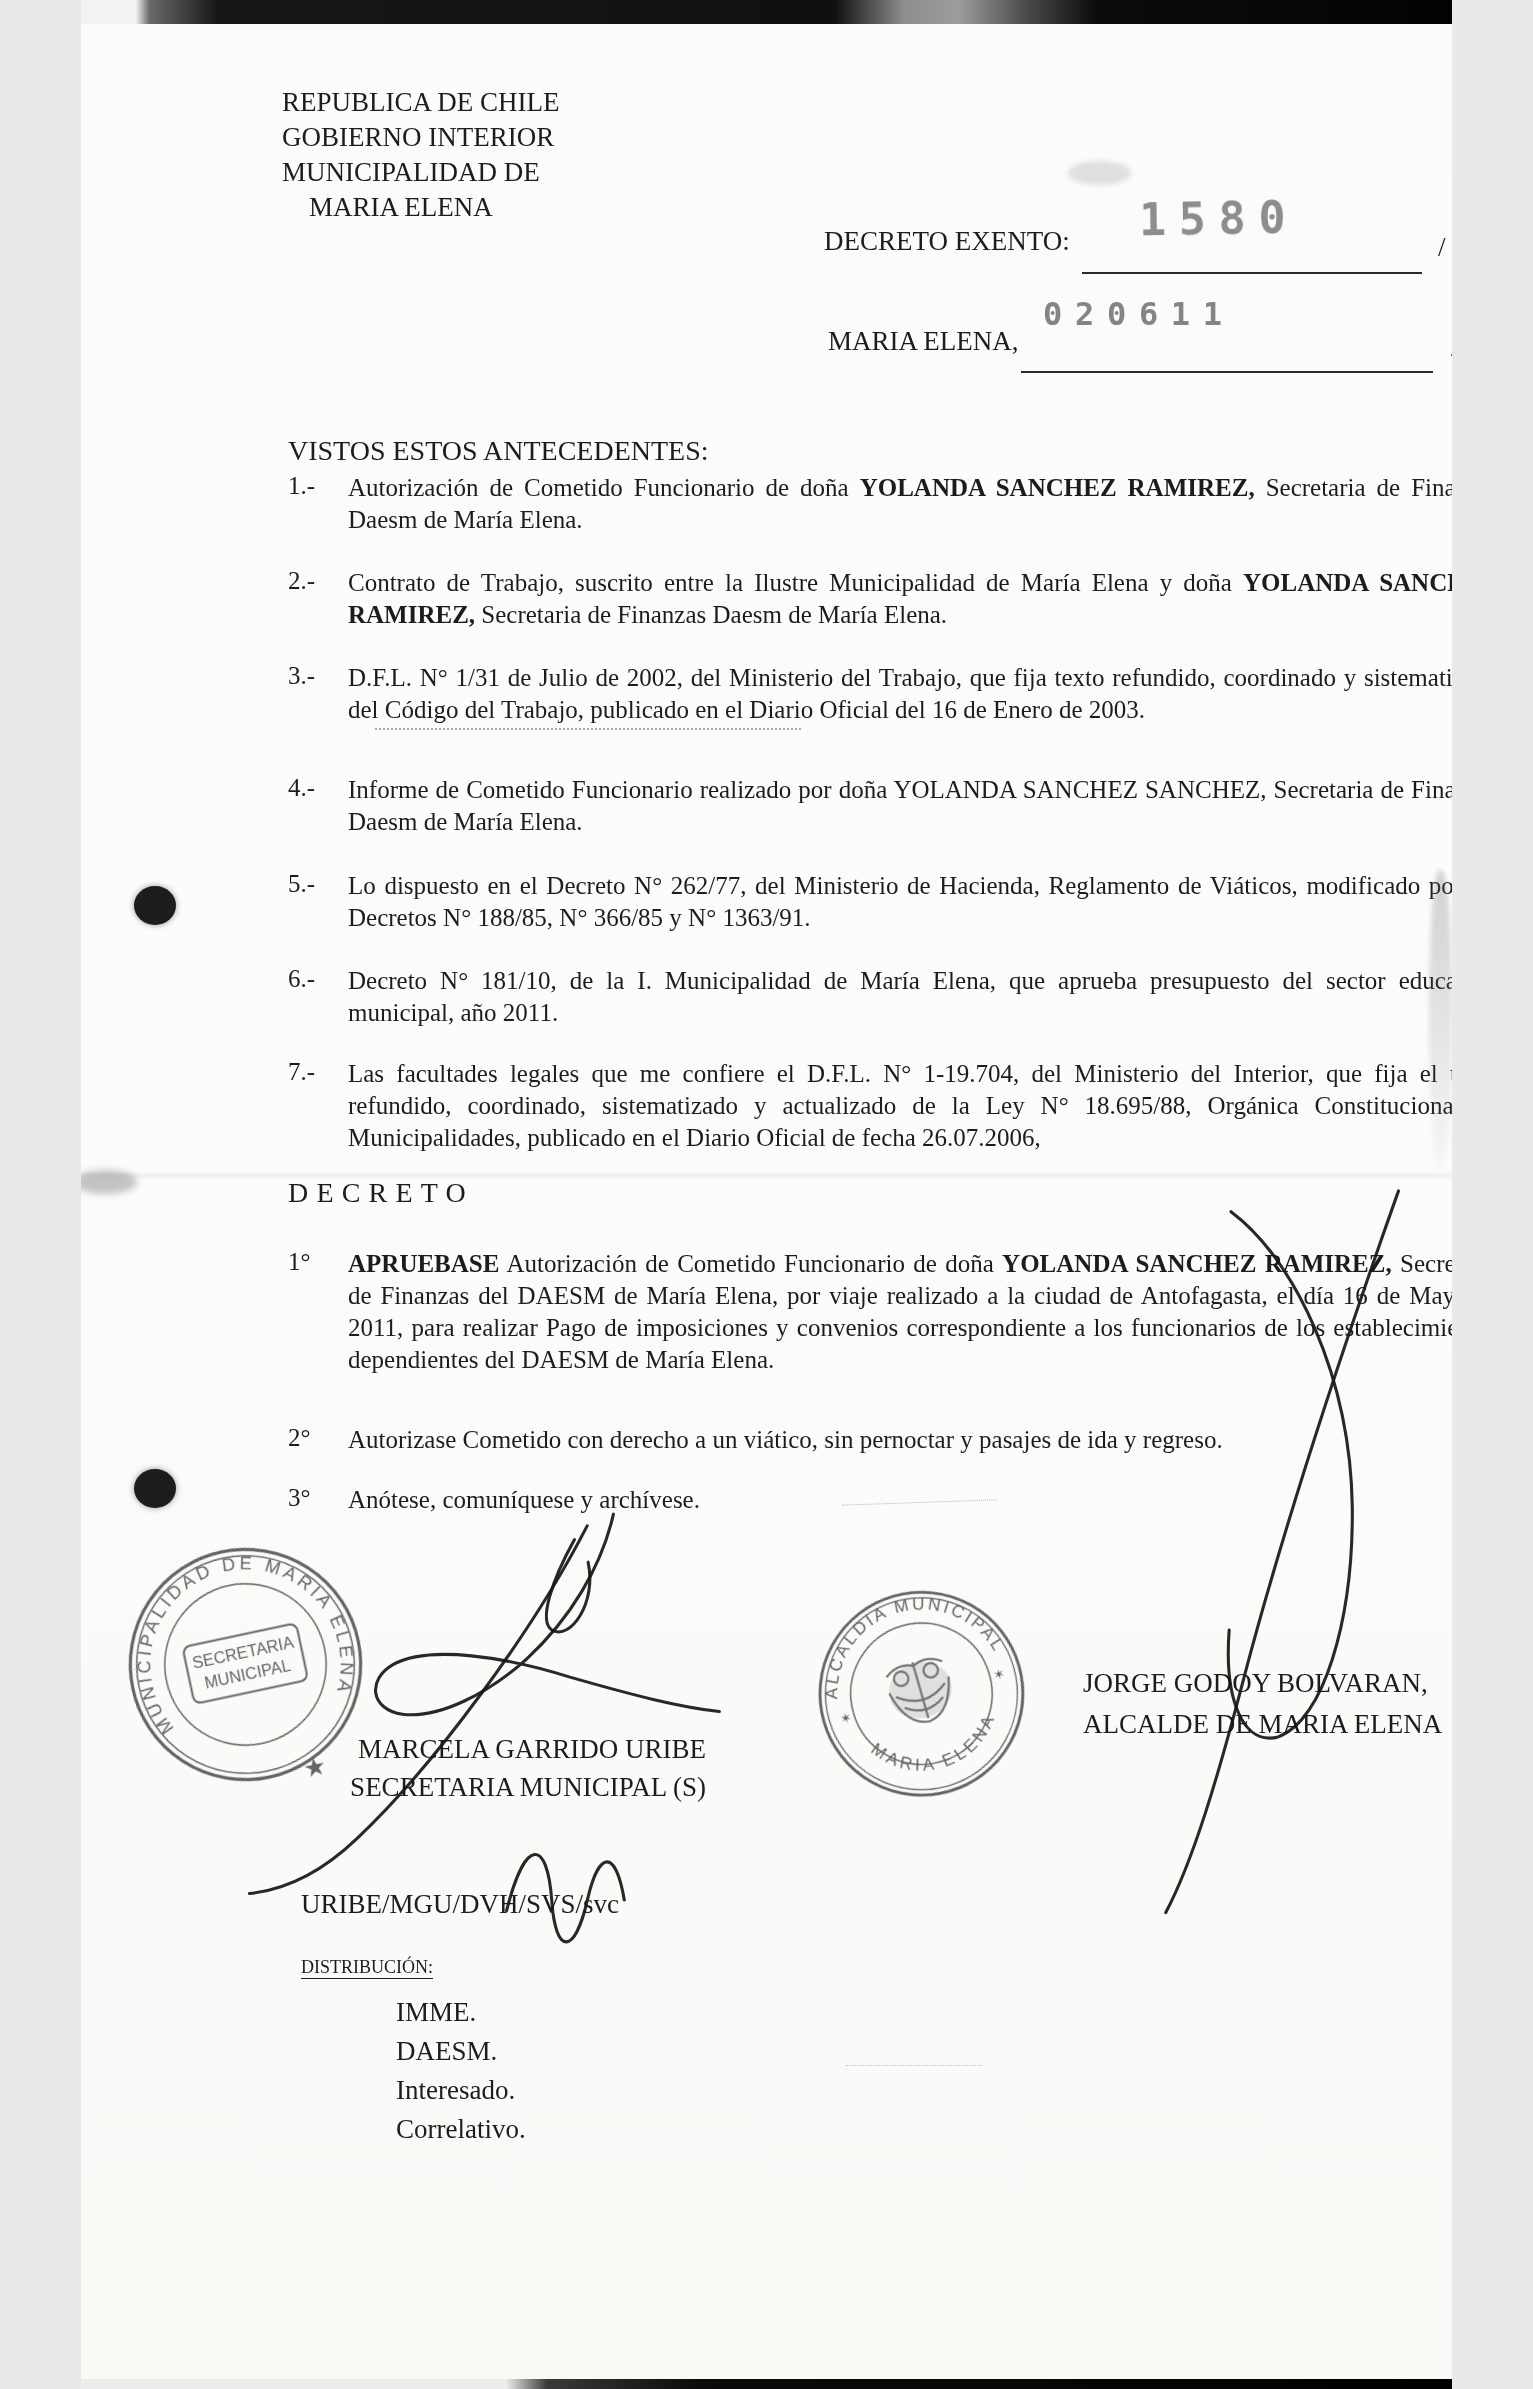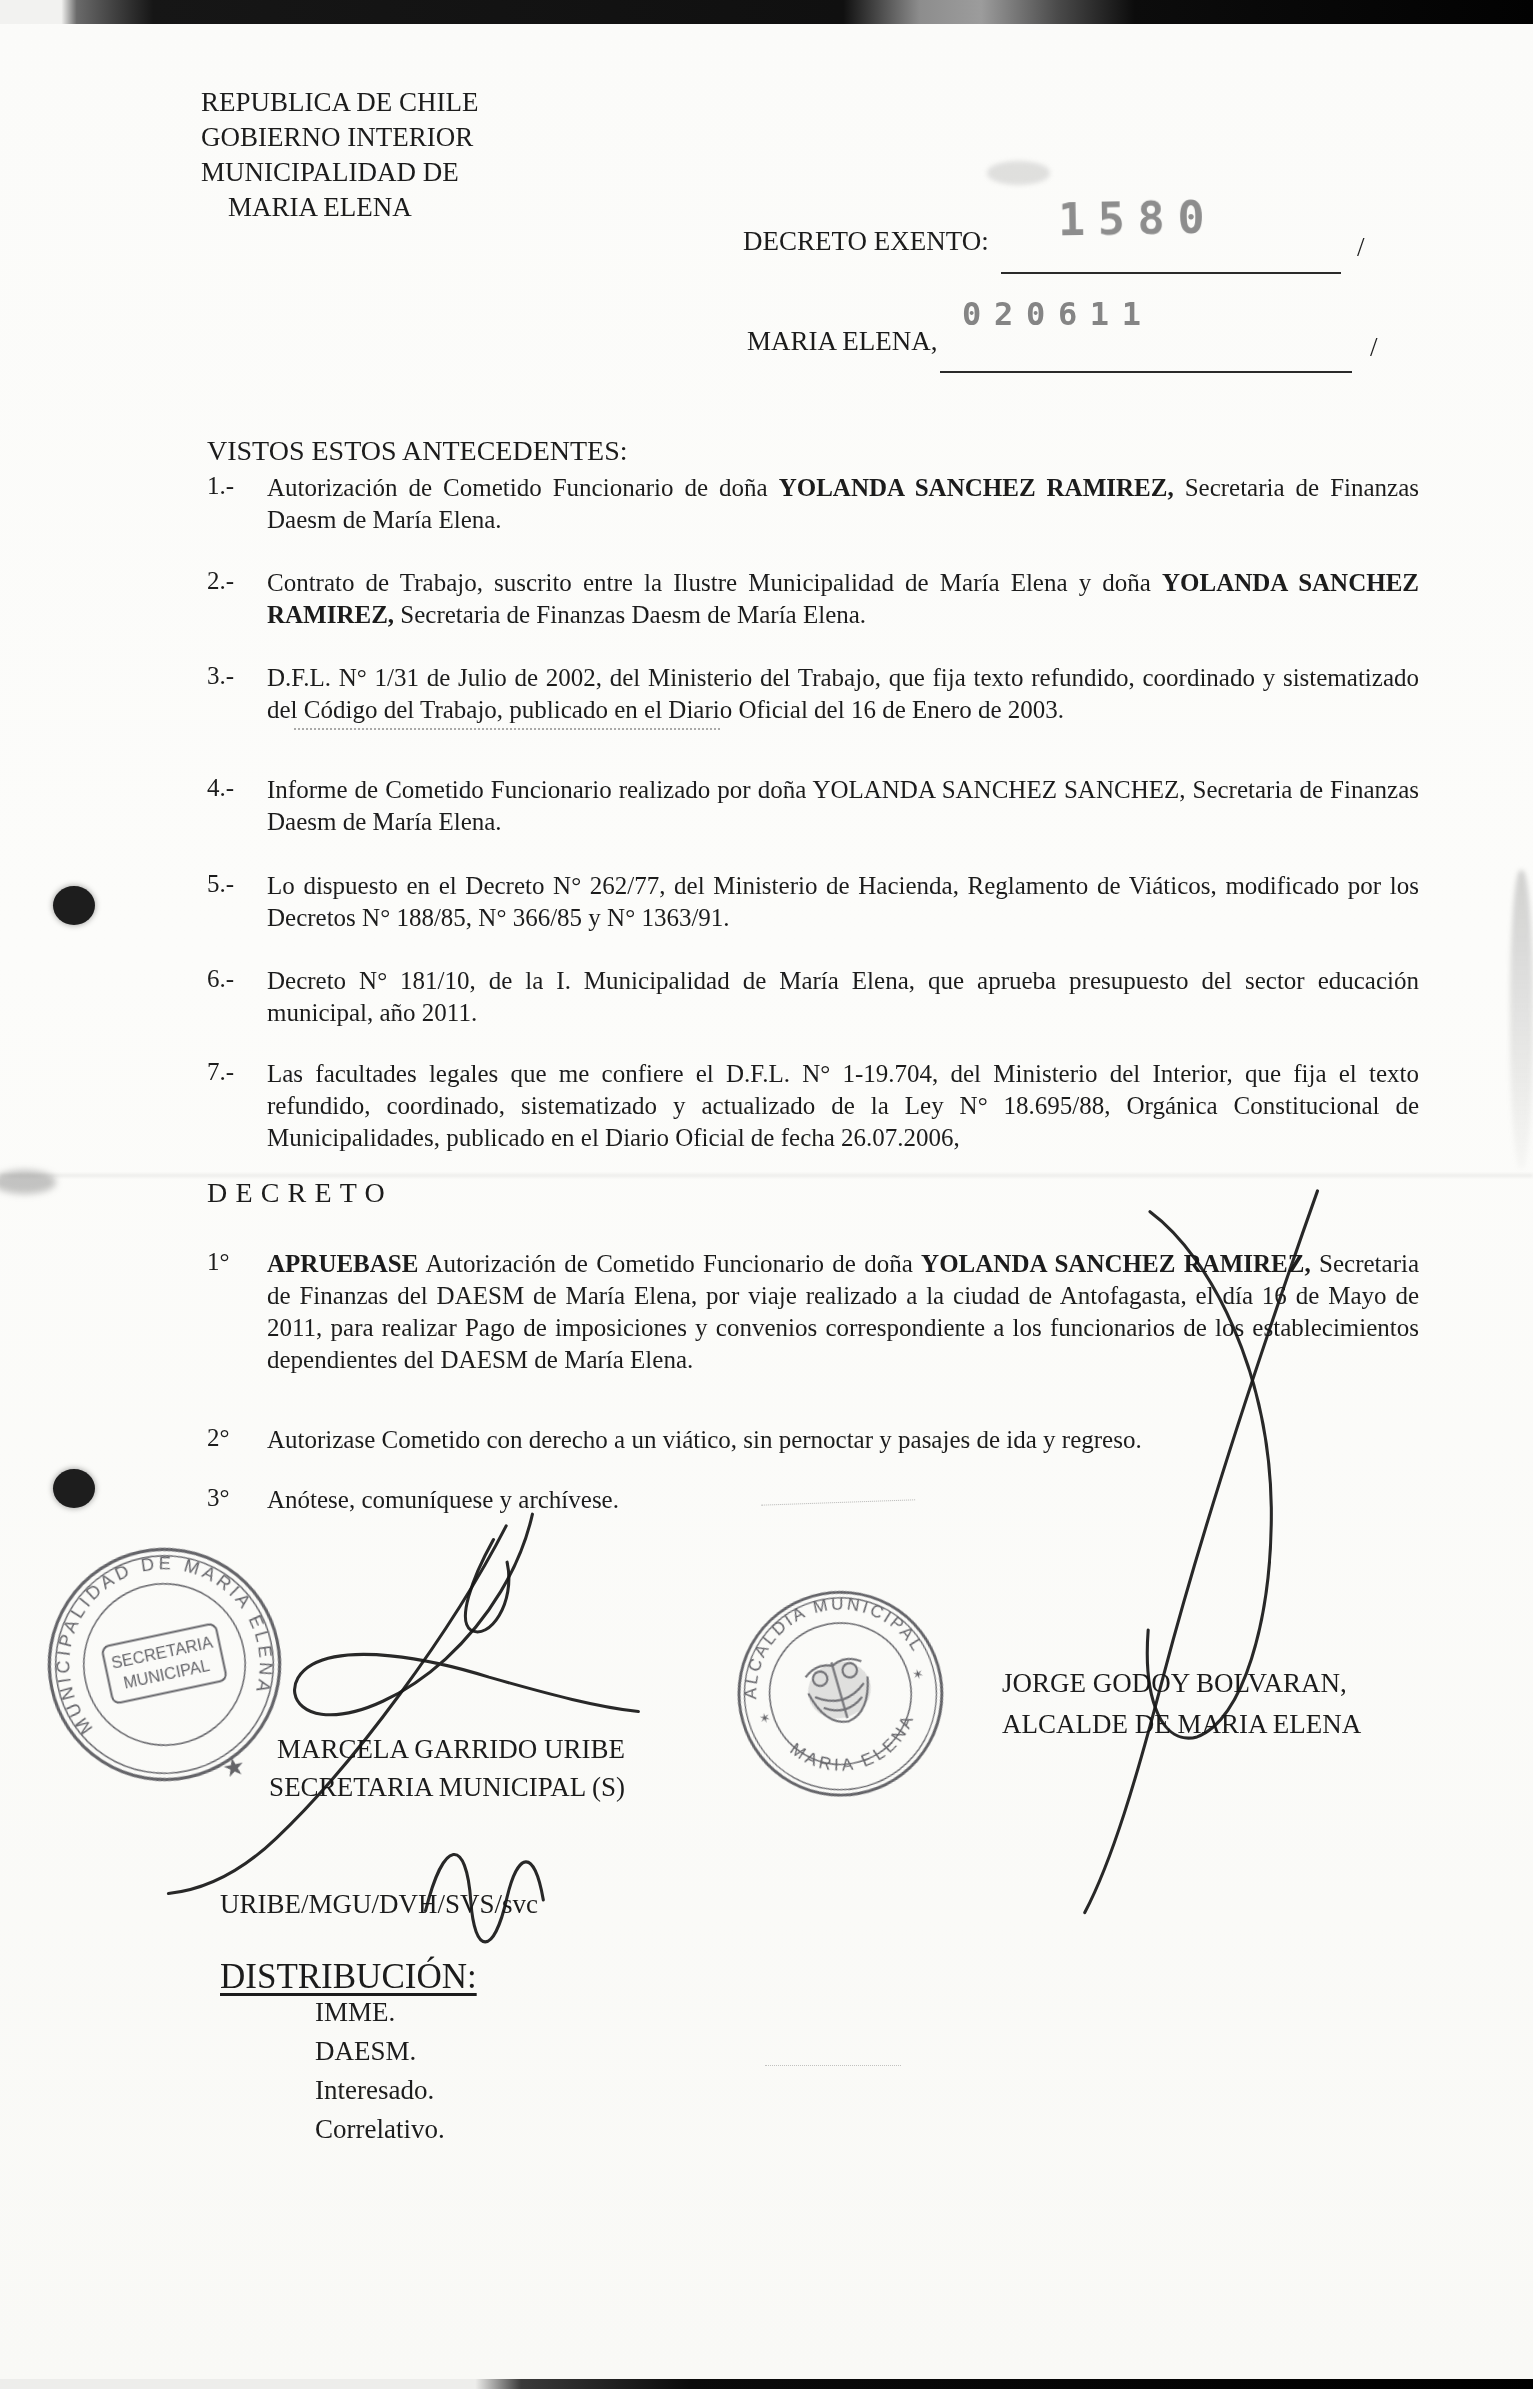--- a/index.html
+++ b/index.html
@@ -1,19 +1,19 @@
 <!DOCTYPE html>
 <html style="font-size:14.5px"><head>
 <meta charset="utf-8">
 <style>
   html,body{margin:0;padding:0;}
   body{background:#e9e9e7;}
   .page{
     position:relative;
-    width:1533px;height:2389px;
+    width:1371px;height:2389px;
     margin:0 auto;
     background:linear-gradient(180deg,#fbfbf9 0%,#fcfcfa 40%,#f9f9f6 100%);
     overflow:hidden;
     font-family:"Liberation Serif", serif;
     color:#1c1c1c;
   }
   .abs{position:absolute;}
 
   
   .top-bar{top:0;left:0;right:0;height:23.5px;
@@ -40,21 +40,21 @@
   .decreto-head{left:207px;top:1177px;font-size:28px;letter-spacing:8.2px;}
 
   .item{left:207px;width:1250px;}
   .item .num{position:absolute;left:0;top:0;font-size:25px;}
   .item .txt{margin:0 0 0 60px;width:1152px;text-align:justify;font-size:25px;line-height:32px;}
 
   .sig-left{left:213px;top:1730px;width:412px;text-align:right;font-size:27px;line-height:38px;}
   .sig-right{left:1002px;top:1663px;font-size:27px;line-height:41px;}
 
   .initials{left:220px;top:1889px;font-size:27px;}
-  .dist-label{left:220px;top:1957px;font-size:35px;text-decoration:underline;text-underline-offset:4.5px;}
+  .dist-label{left:220px;top:1957px;font-size:18px;text-decoration:underline;text-underline-offset:4.5px;}
   .dist-list{left:315px;top:1993px;font-size:27px;line-height:39px;}
 
   .stamp{filter:blur(0.6px);opacity:.85;}
   .stamp-left{left:33px;top:1533px;width:263px;height:263px;transform:rotate(-12deg);}
   .stamp-center{left:721px;top:1574px;width:240px;height:240px;transform:rotate(-16deg);}
   .stamp svg text{font-family:"Liberation Sans", sans-serif;fill:#4a4a50;}
   .stamp svg .ring{stroke:#4a4a50;fill:none;}
 
   .sig-overlay{left:0;top:0;width:1533px;height:2389px;pointer-events:none;}
   .sig-overlay path{stroke:#161616;stroke-width:3.4;fill:none;stroke-linecap:round;opacity:.92;}

